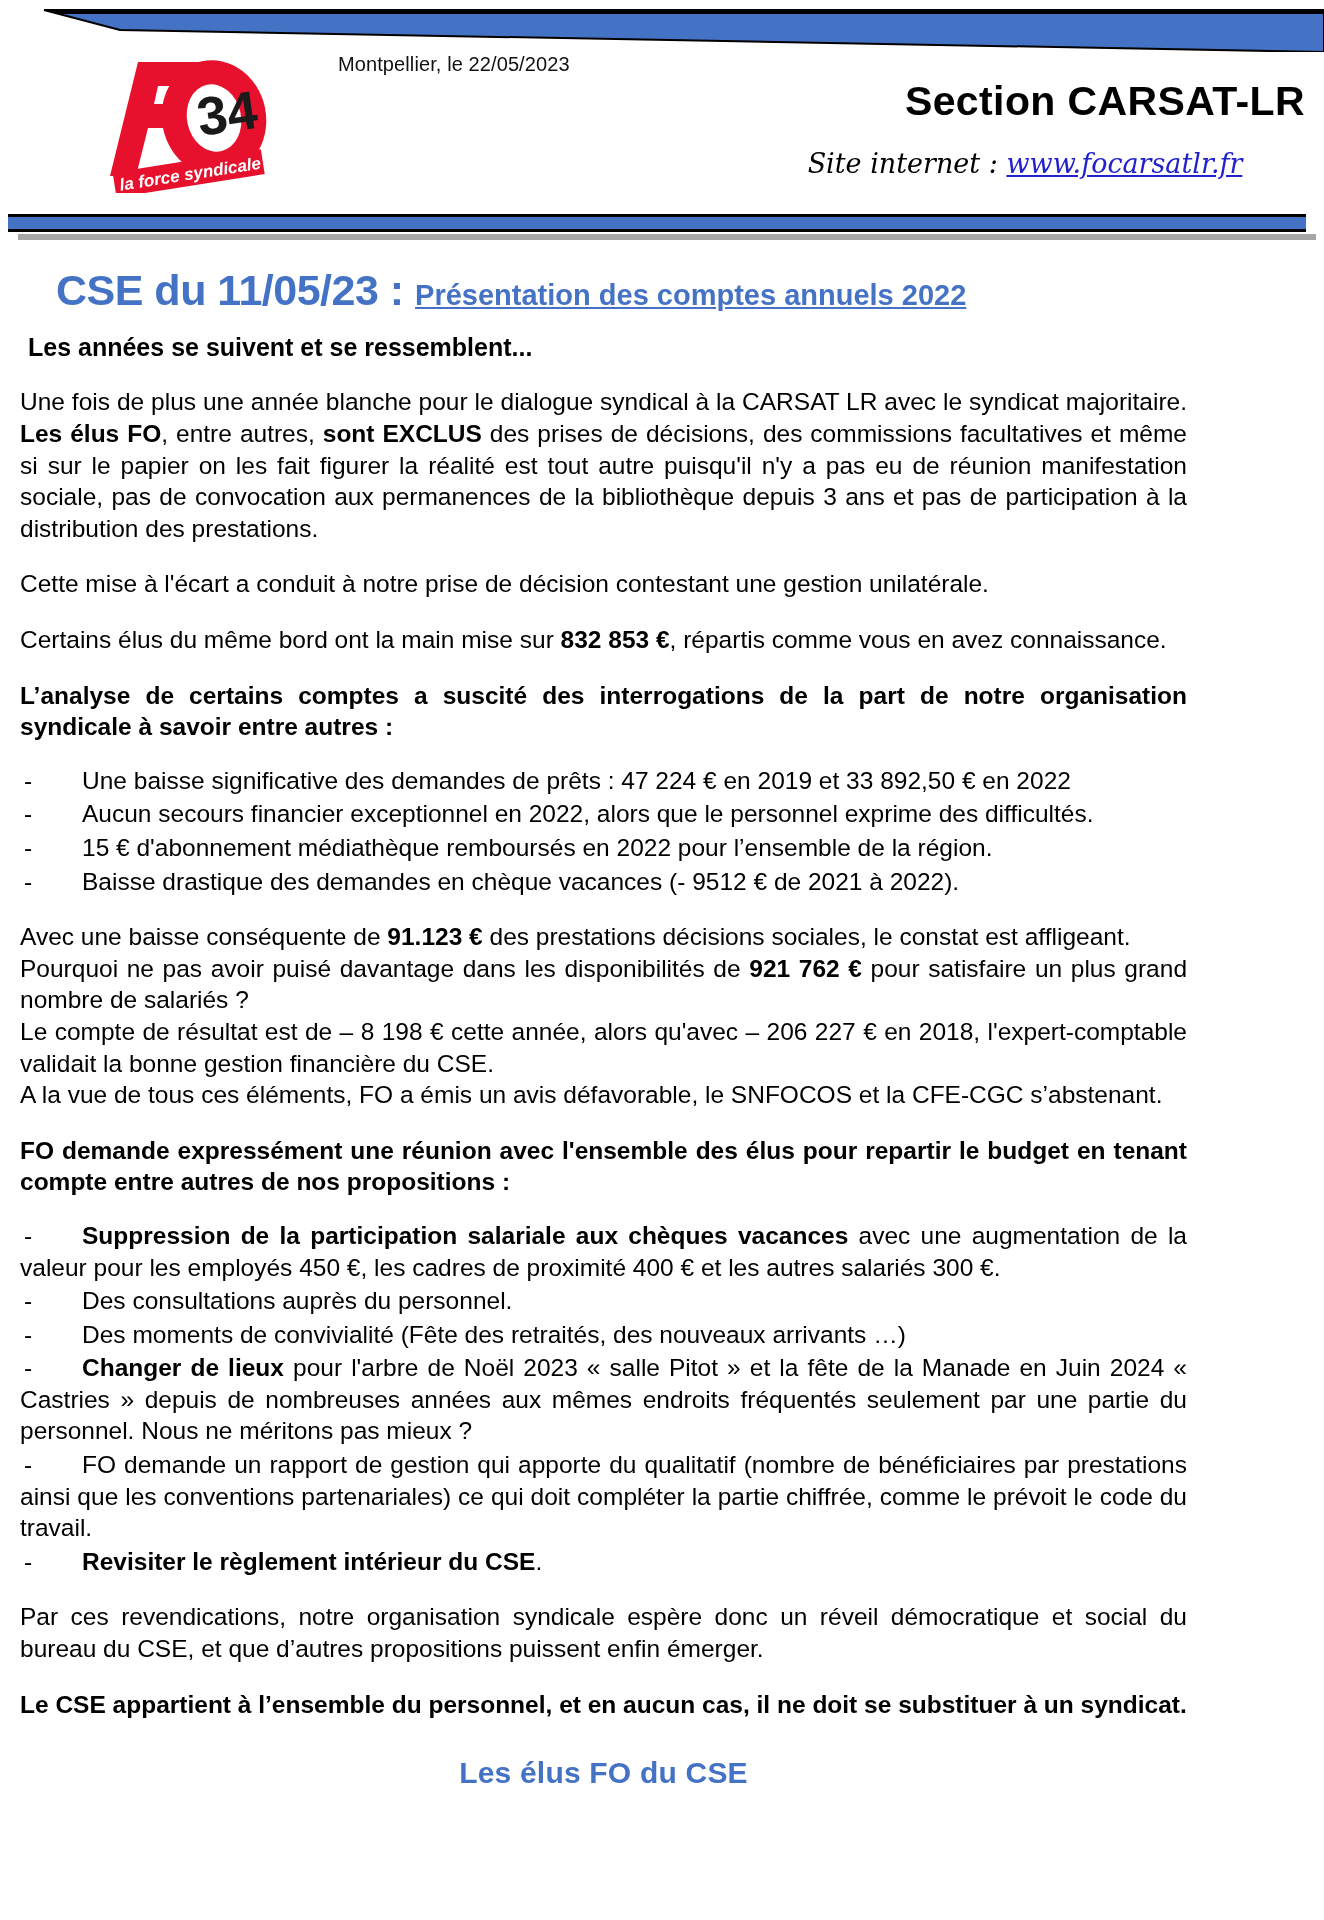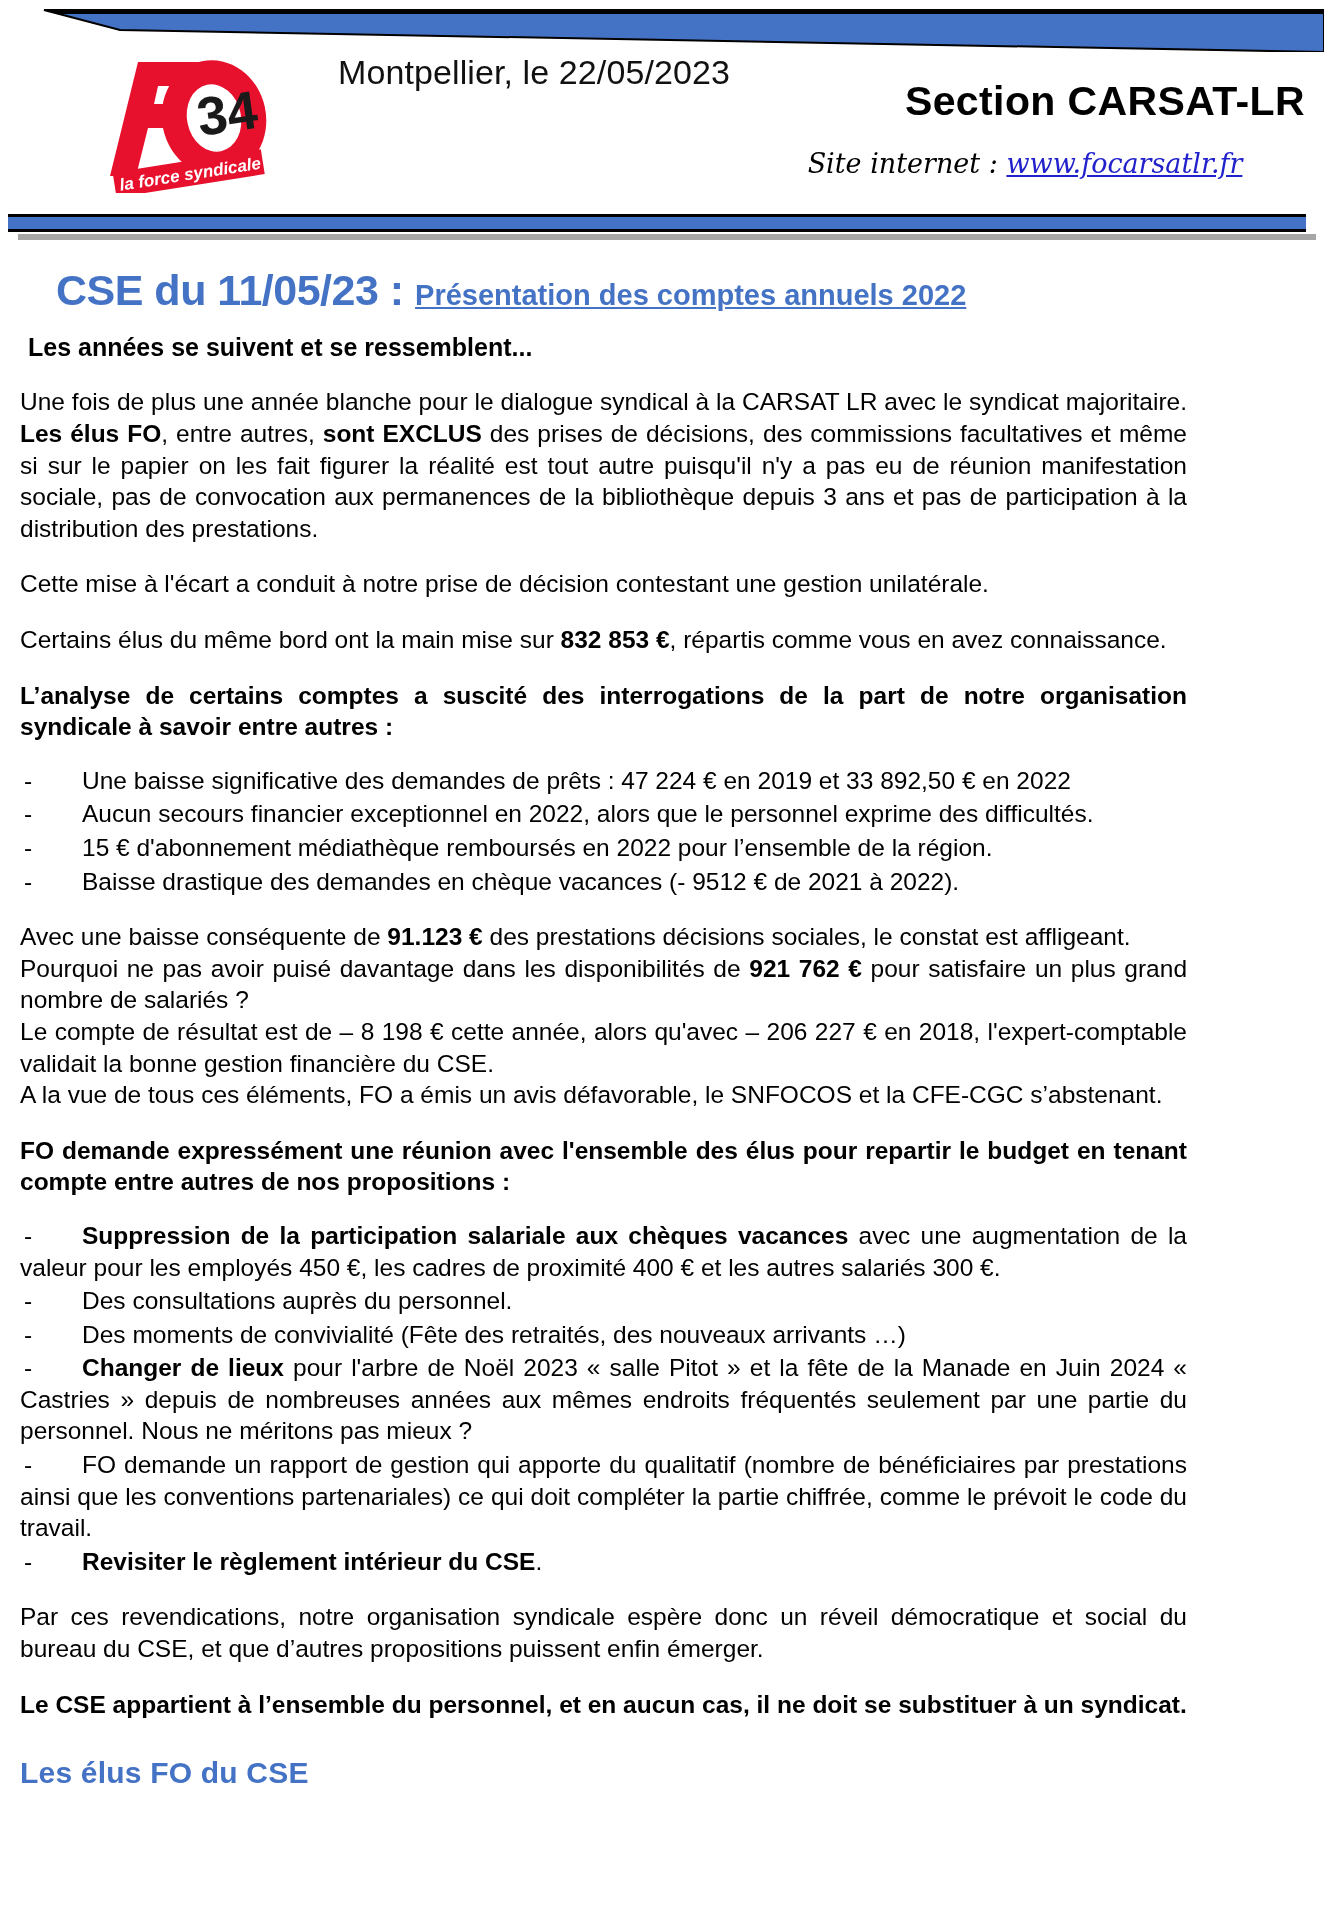--- a/index.html
+++ b/index.html
@@ -44,21 +44,21 @@
     top: 10px;
     width: 190px;
     height: 145px;
   }
   .logo-svg { display: block; }
 
   .date-line {
     position: absolute;
     left: 338px;
     top: 15px;
-    font-size: 34px;
+    font-size: 20px;
     letter-spacing: .1px;
     color: #111111;
   }
   .section-title {
     position: absolute;
     left: 745px;
     top: 40px;
     width: 560px;
     text-align: right;
     font-size: 41px;
@@ -170,21 +170,21 @@
   ul.dash-list li .dash {
     display: inline-block;
     width: 58px;
     margin-left: 4px;
   }
   ul.dash-list li .li-text {
     display: inline;
   }
 
   .sign-off {
-    text-align: left;
+    text-align: center;
     font-size: 30px;
     font-weight: bold;
     color: #4472c4;
     margin: 36px 0 10px 0;
     letter-spacing: .2px;
   }
 </style>
 </head>
 <body>
 

